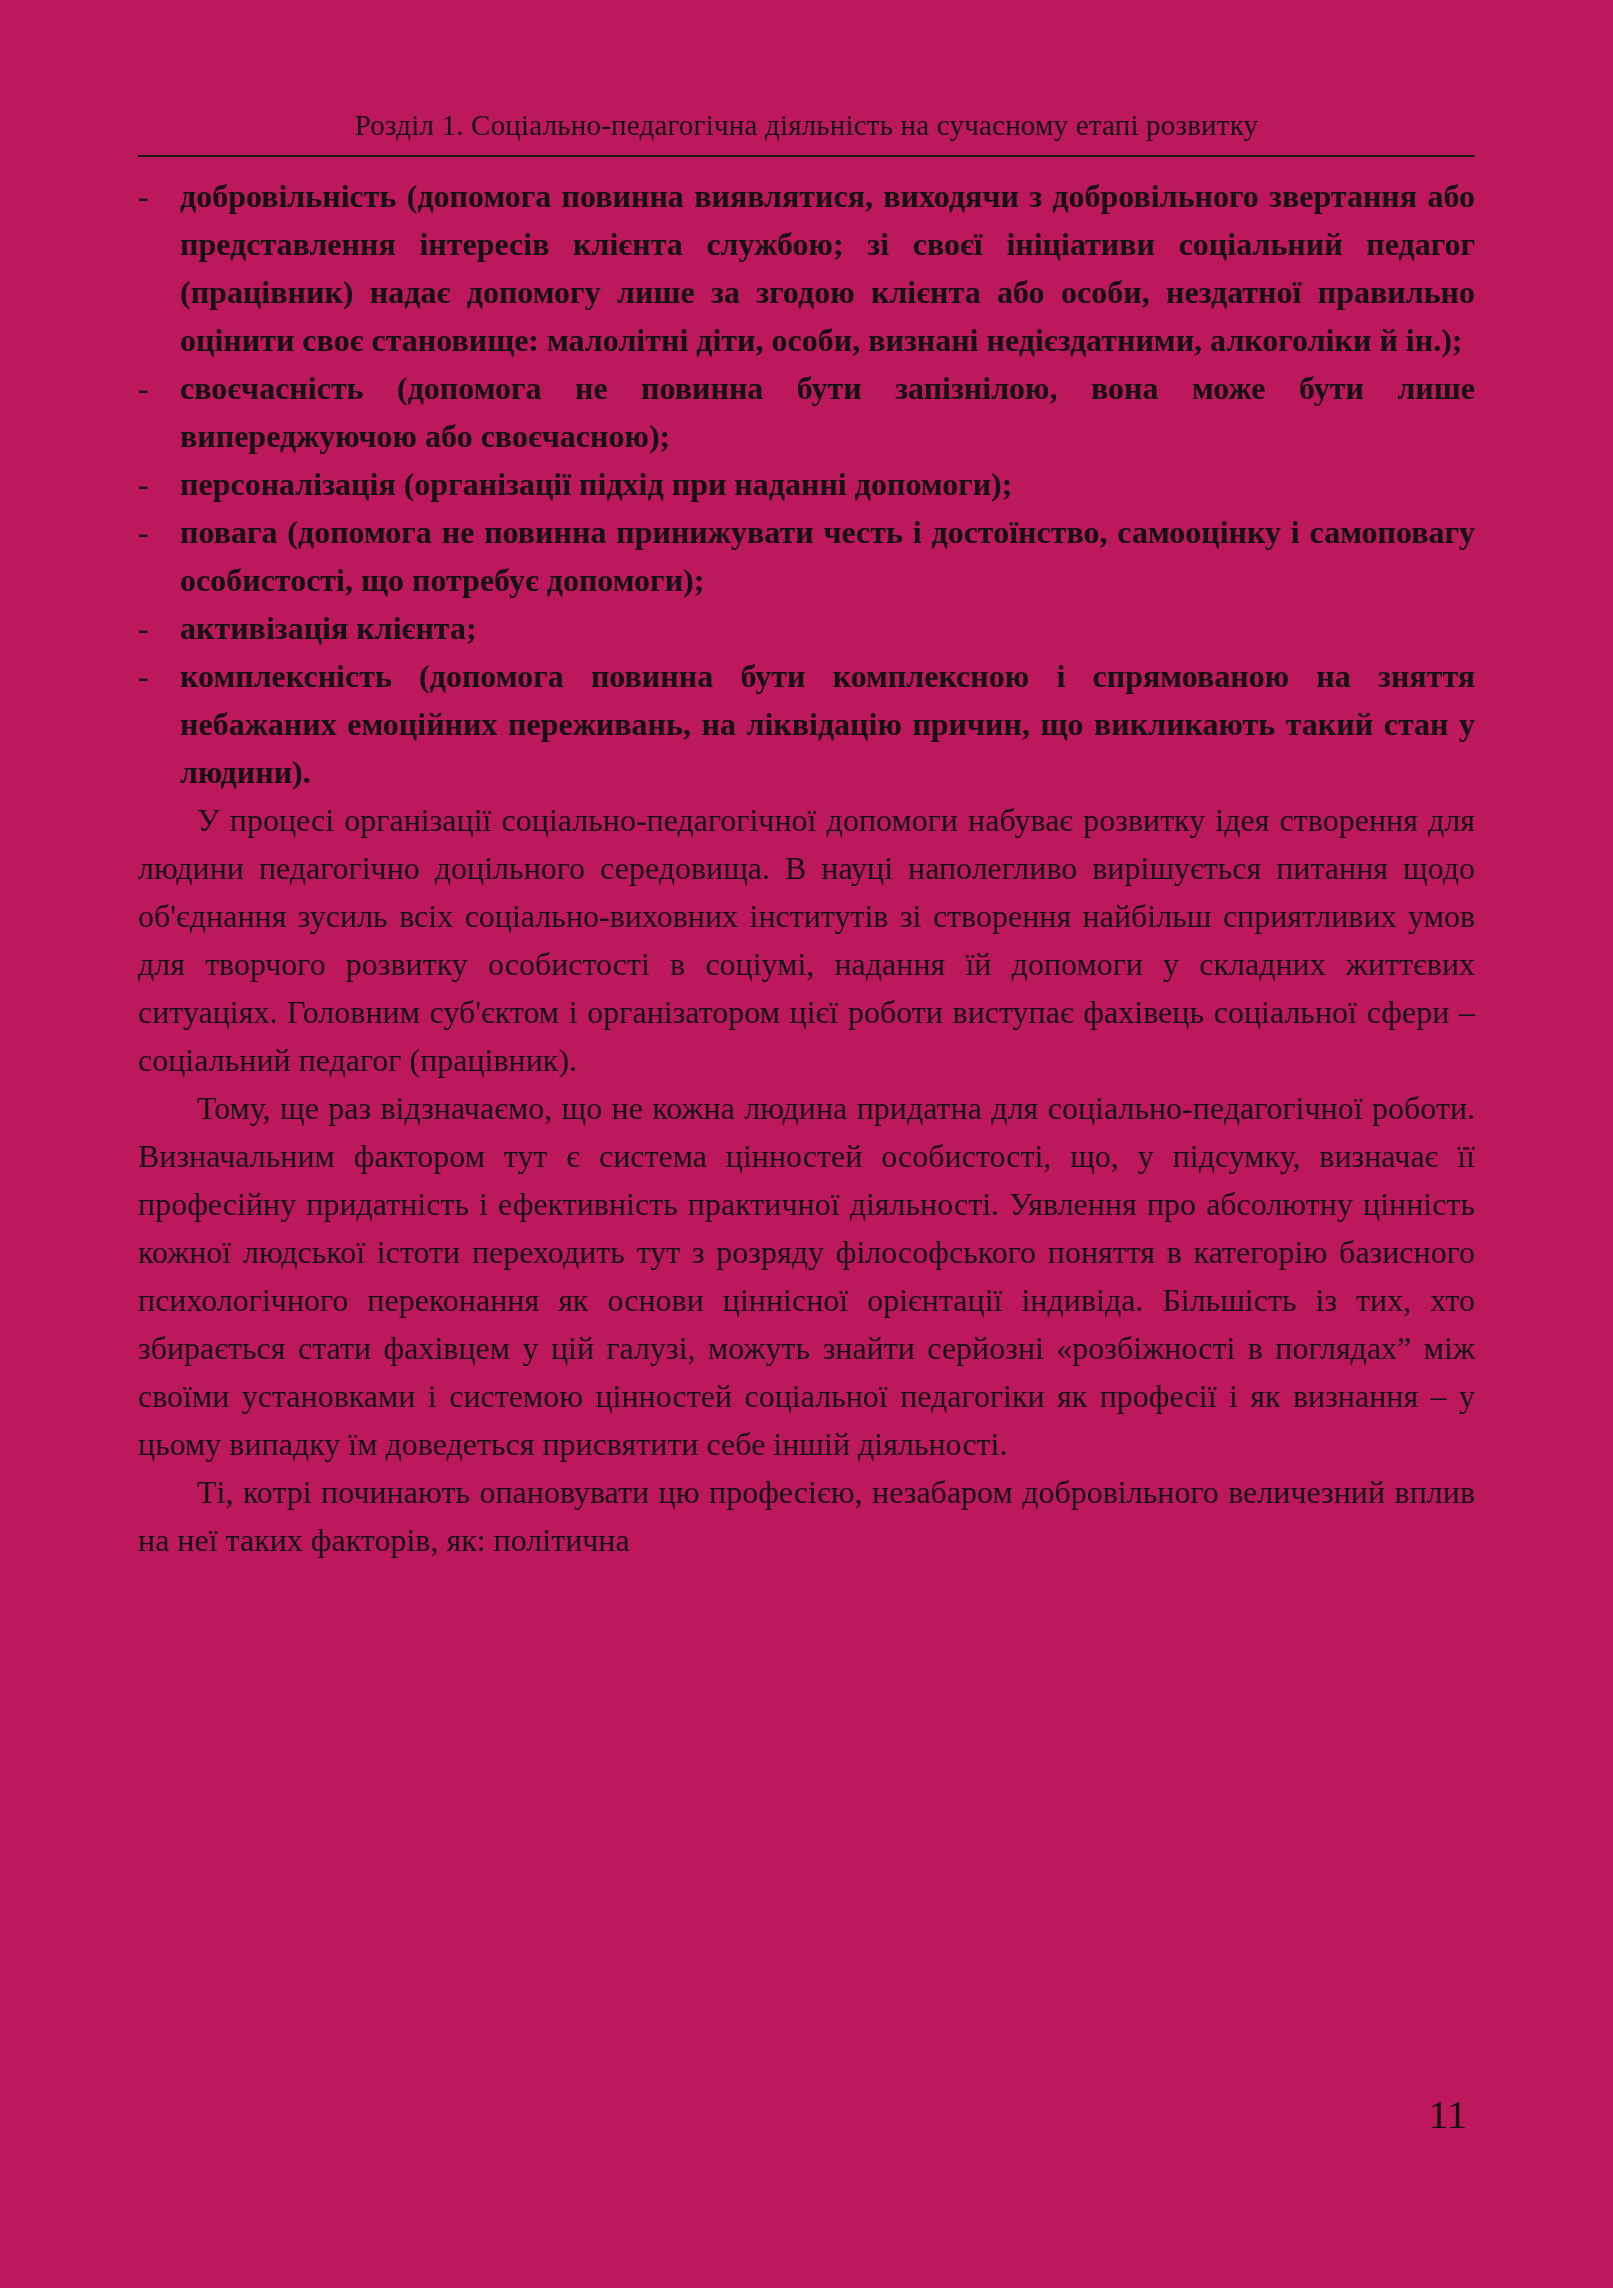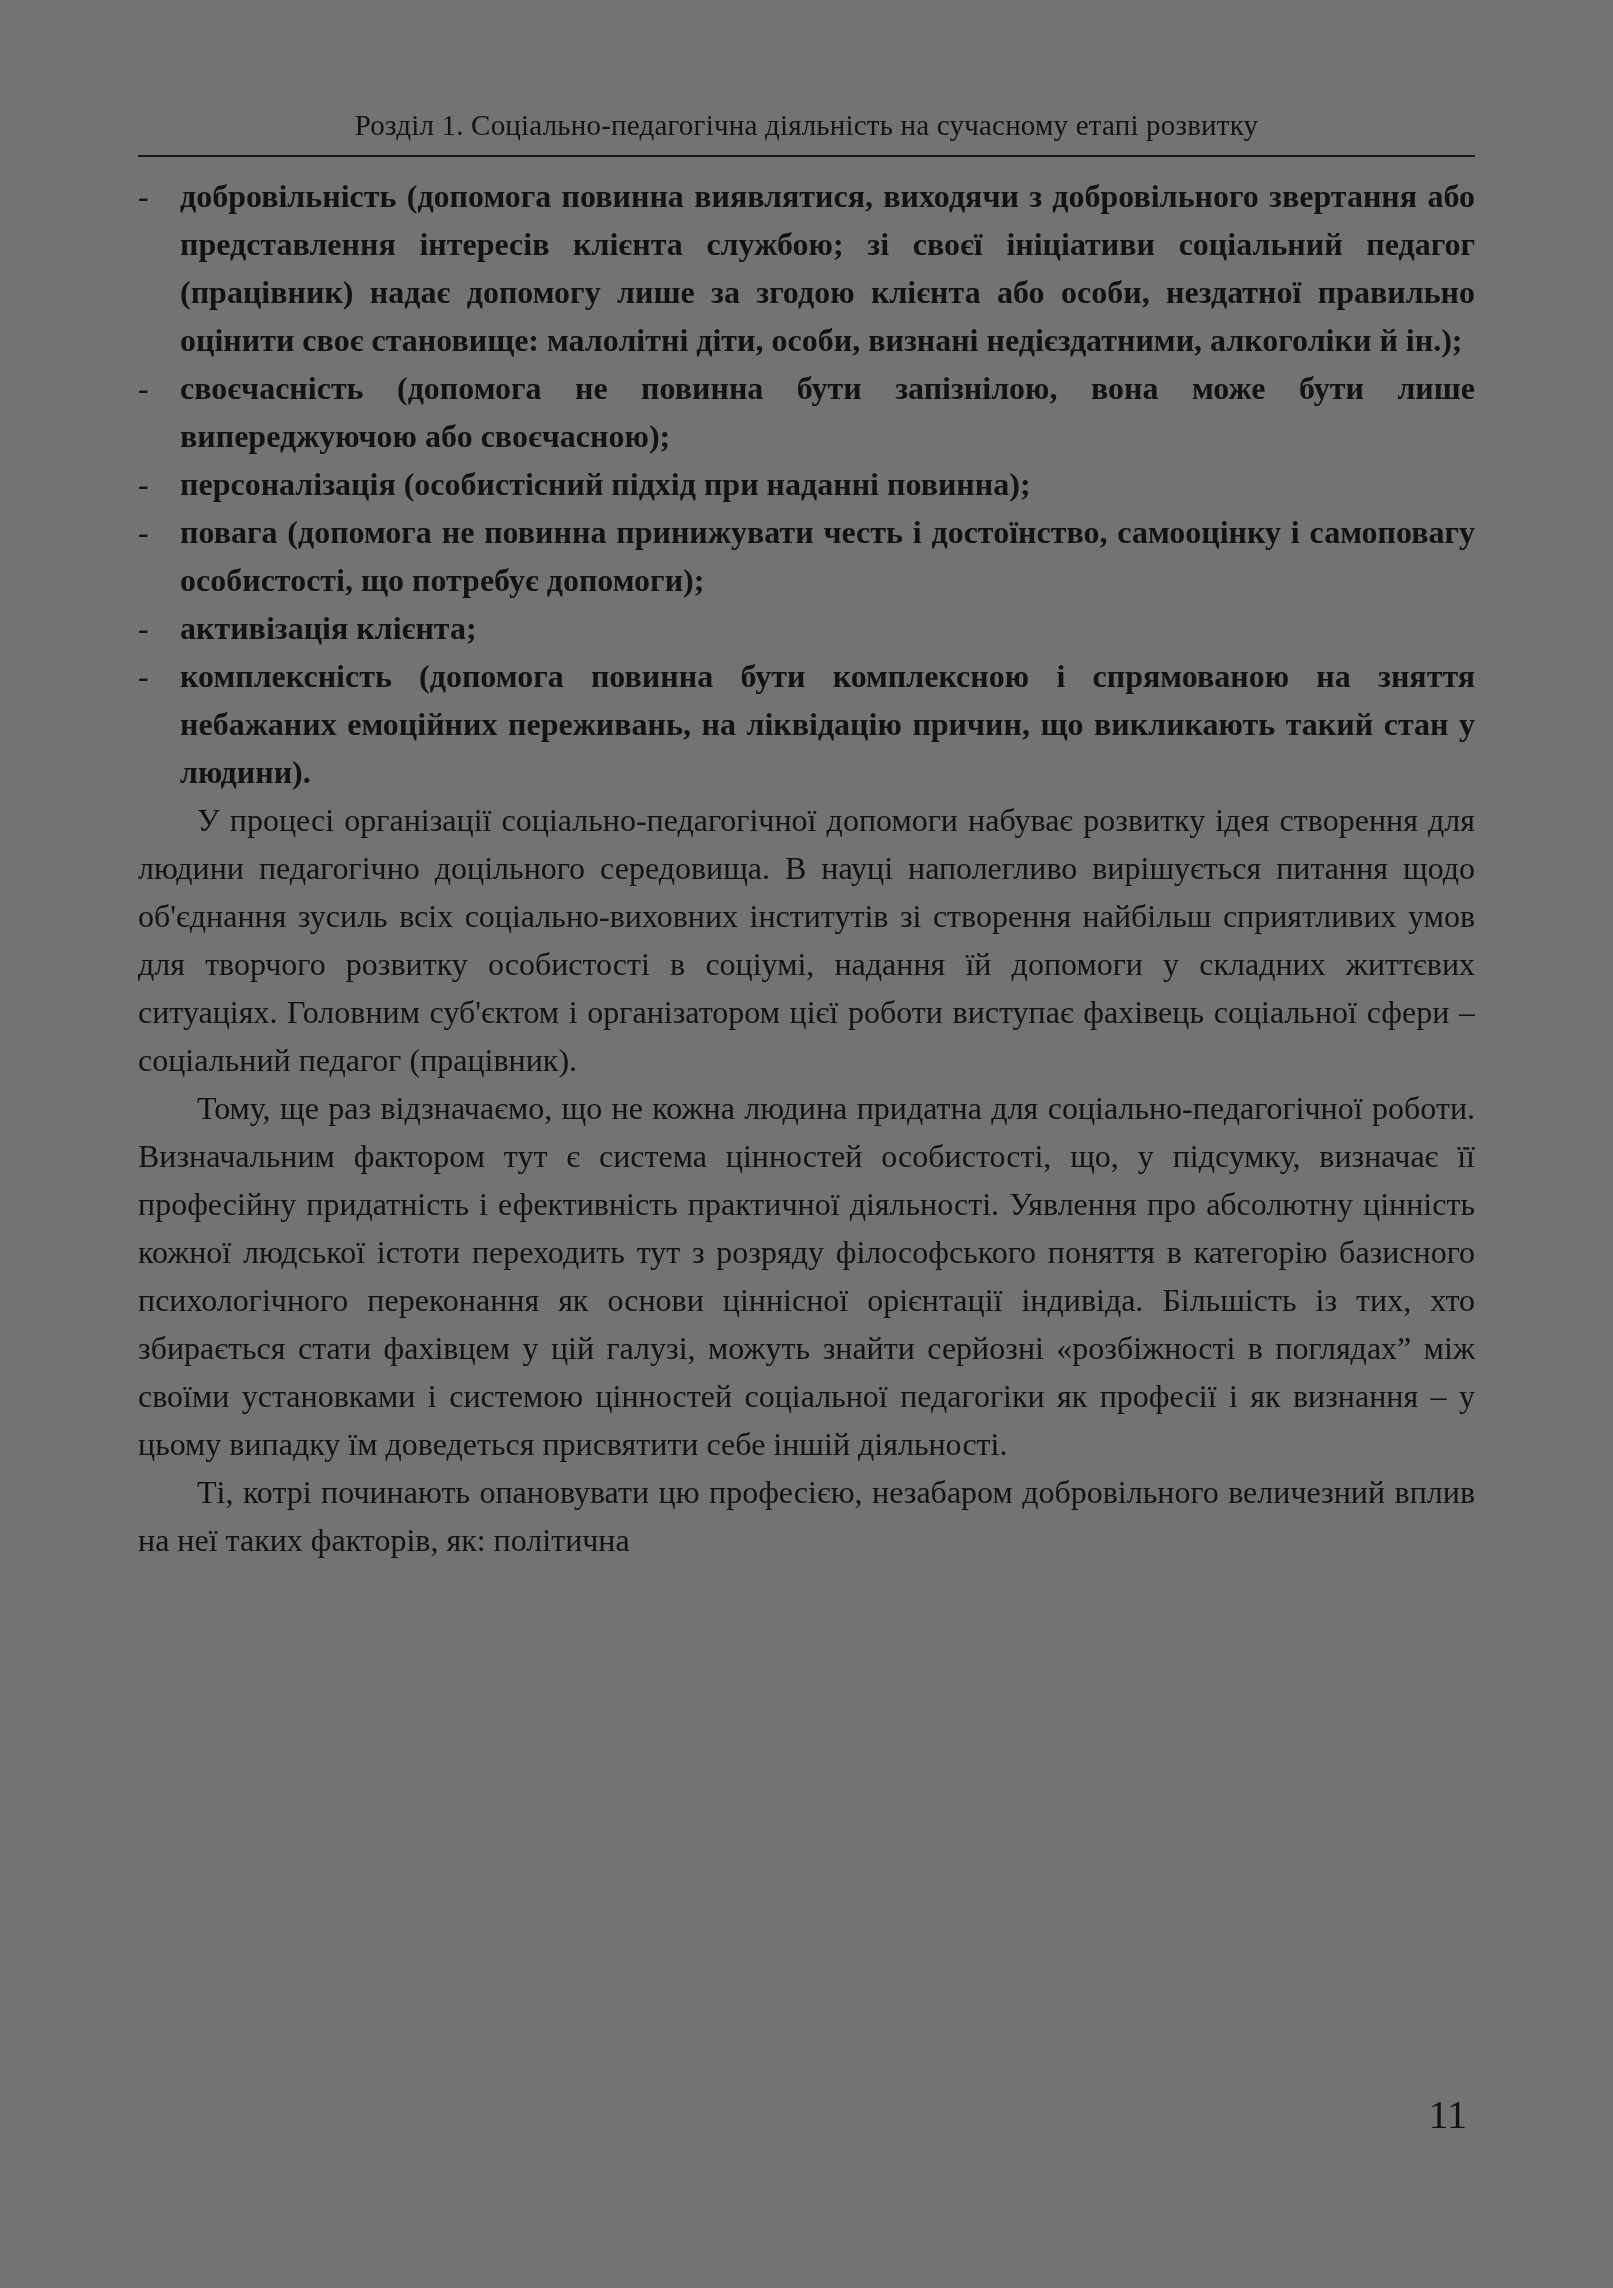--- a/index.html
+++ b/index.html
@@ -9,21 +9,21 @@
     background: #ffffff;
   }
   body {
     font-family: "Liberation Serif", "DejaVu Serif", serif;
     color: #121212;
   }
   .page {
     position: relative;
     width: 1613px;
     height: 2289px;
-    background: #737373;
+    background: #be185d;
     padding: 109px 138px 0 138px;
     overflow: hidden;
   }
   .chapter-header {
     text-align: center;
     font-size: 29px;
     letter-spacing: 0.2px;
     padding-bottom: 13px;
     border-bottom: 2.8px solid #1a1a1a;
     white-space: nowrap;
@@ -81,21 +81,21 @@
         <span class="list-item-text">добровільність (допомога повинна виявлятися, виходячи з добровільного звертання або представлення інтересів клієнта службою; зі своєї ініціативи соціальний педагог (працівник) надає допомогу лише за згодою клієнта або особи, нездатної правильно оцінити своє становище: малолітні діти, особи, визнані недієздатними, алкоголіки й ін.);</span>
       </div>
 
       <div class="list-item">
         <span class="list-marker">-</span>
         <span class="list-item-text">своєчасність (допомога не повинна бути запізнілою, вона може бути лише випереджуючою або своєчасною);</span>
       </div>
 
       <div class="list-item">
         <span class="list-marker">-</span>
-        <span class="list-item-text">персоналізація (особистісний підхід при наданні повинна);</span>
+        <span class="list-item-text">персоналізація (організації підхід при наданні допомоги);</span>
       </div>
 
       <div class="list-item">
         <span class="list-marker">-</span>
         <span class="list-item-text">повага (допомога не повинна принижувати честь і достоїнство, самооцінку і самоповагу особистості, що потребує допомоги);</span>
       </div>
 
       <div class="list-item">
         <span class="list-marker">-</span>
         <span class="list-item-text">активізація клієнта;</span>

